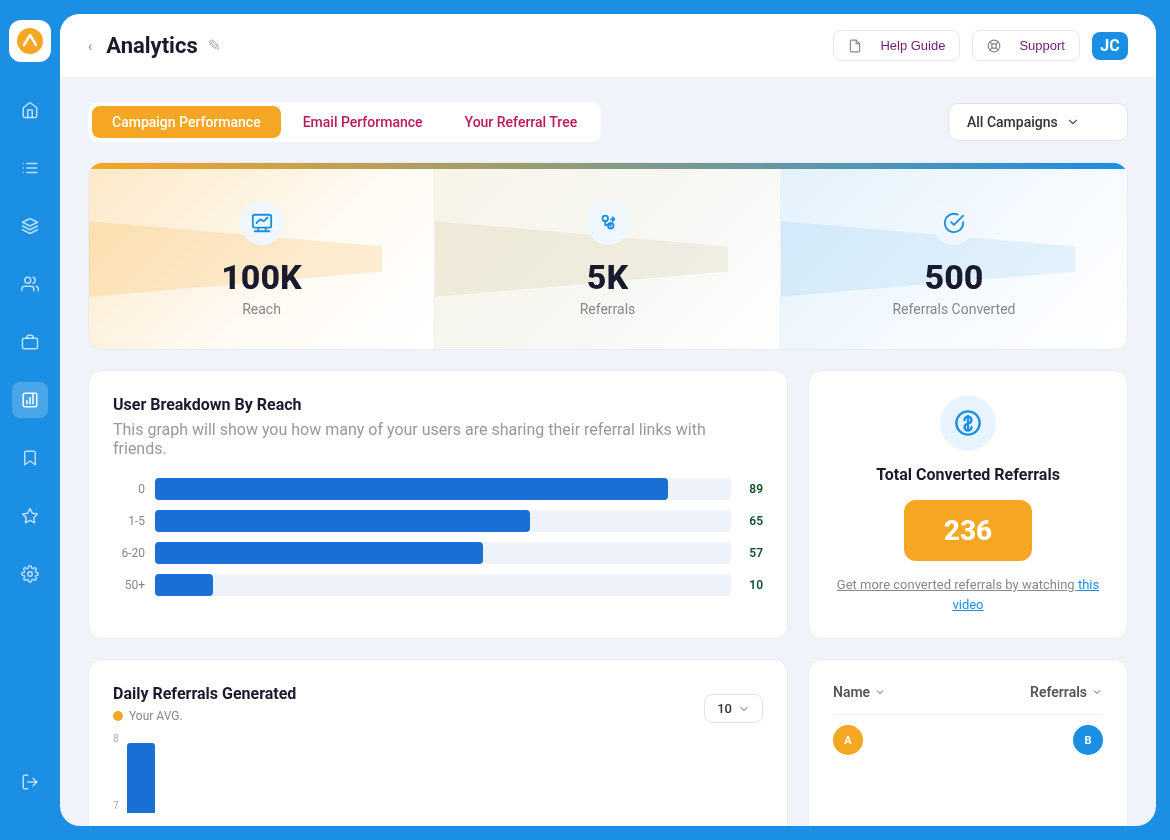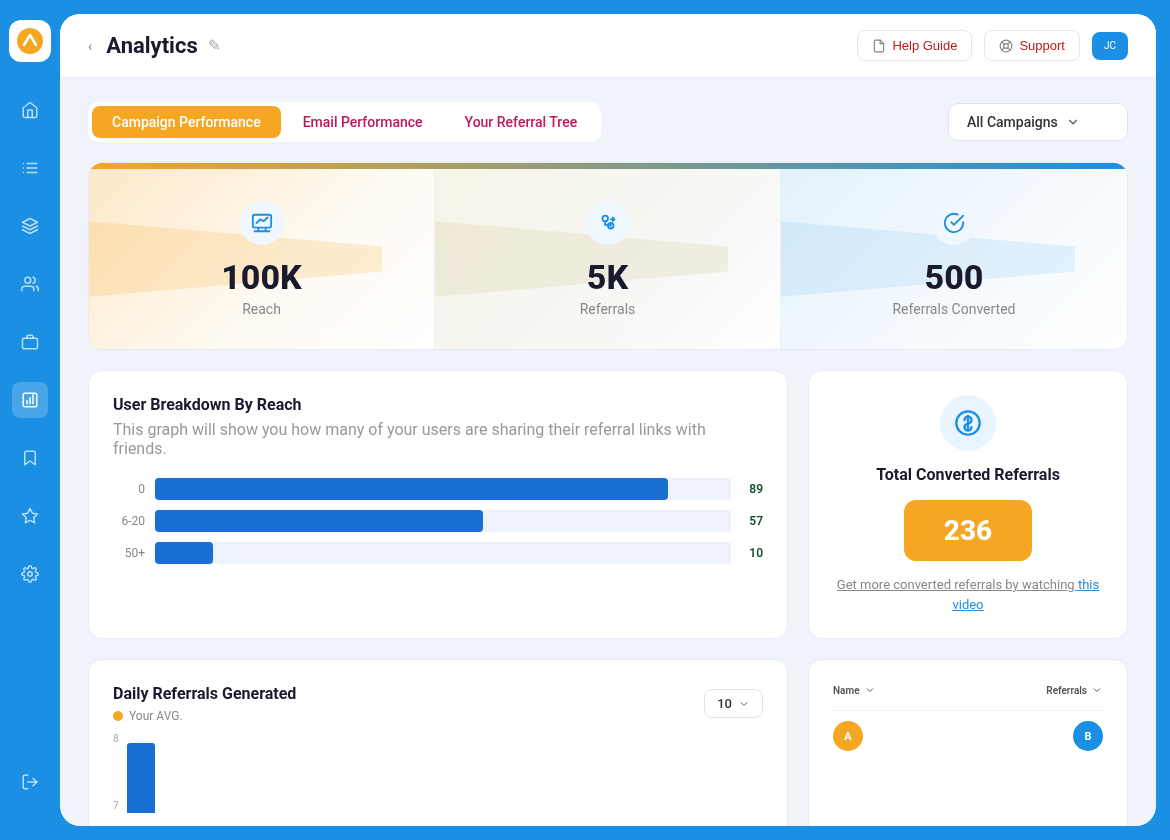--- a/index.html
+++ b/index.html
@@ -118,43 +118,43 @@
 
     .header-right {
       display: flex;
       align-items: center;
       gap: 12px;
     }
 
     .header-btn {
       display: flex;
       align-items: center;
-      gap: 6px;
+      gap: 18px;
       padding: 7px 14px;
       border: 1px solid #e5e7eb;
       border-radius: 8px;
       background: #fff;
-      color: #b91c1c;
+      color: #701a75;
       font-size: 13px;
       cursor: pointer;
       font-weight: 500;
     }
     .header-btn svg { width: 14px; height: 14px; }
 
     .avatar-btn {
       width: 36px;
       height: 28px;
       background: #1a8fe3;
       border-radius: 8px;
       display: flex;
       align-items: center;
       justify-content: center;
       color: #fff;
-      font-size: 10px;
-      font-weight: 400;
+      font-size: 16px;
+      font-weight: 700;
       cursor: pointer;
     }
 
     
     .content-area {
       flex: 1;
       overflow-y: auto;
       padding: 24px 28px;
     }
 
@@ -473,21 +473,21 @@
       align-items: center;
       justify-content: space-between;
       padding-bottom: 14px;
       border-bottom: 1px solid #f0f2f6;
     }
 
     .col-header {
       display: flex;
       align-items: center;
       gap: 4px;
-      font-size: 10px;
+      font-size: 14px;
       font-weight: 600;
       color: #555;
       cursor: pointer;
     }
 
     .user-row {
       display: flex;
       align-items: center;
       justify-content: space-between;
       padding: 10px 0;
@@ -688,20 +688,27 @@
         <div class="card-subtitle">This graph will show you how many of your users are sharing their referral links with friends.</div>
         <div class="bar-chart">
           <div class="bar-row">
             <span class="bar-label">0</span>
             <div class="bar-track">
               <div class="bar-fill" style="width: 89%"></div>
             </div>
             <span class="bar-value">89</span>
           </div>
           <div class="bar-row">
+            <span class="bar-label">1-5</span>
+            <div class="bar-track">
+              <div class="bar-fill" style="width: 65%"></div>
+            </div>
+            <span class="bar-value">65</span>
+          </div>
+          <div class="bar-row">
             <span class="bar-label">6-20</span>
             <div class="bar-track">
               <div class="bar-fill" style="width: 57%"></div>
             </div>
             <span class="bar-value">57</span>
           </div>
           <div class="bar-row">
             <span class="bar-label">50+</span>
             <div class="bar-track">
               <div class="bar-fill" style="width: 10%"></div>
@@ -724,21 +731,21 @@
           <span>Get more converted referrals by watching</span>
           <span> </span>
           <span class="link-text">this video</span>
         </div>
       </div>
     </div>
 
     <div class="bottom-section">
 
       <div class="card daily-card">
-        <div class="card-header daily-header" style="display:flex;align-items:center;justify-content:space-between;margin-bottom:8px;">
+        <div class="card-header daily-header" style="display:flex;align-items:flex-end;justify-content:space-between;margin-bottom:8px;">
           <div>
             <div class="card-title">Daily Referrals Generated</div>
             <div class="avg-indicator">
               <div class="dot"></div>
               <span>Your AVG.</span>
             </div>
           </div>
           <div class="per-page-select">
             <span>10</span>
             <svg width="12" height="12" viewBox="0 0 24 24" fill="none" stroke="#555" stroke-width="2" stroke-linecap="round">

